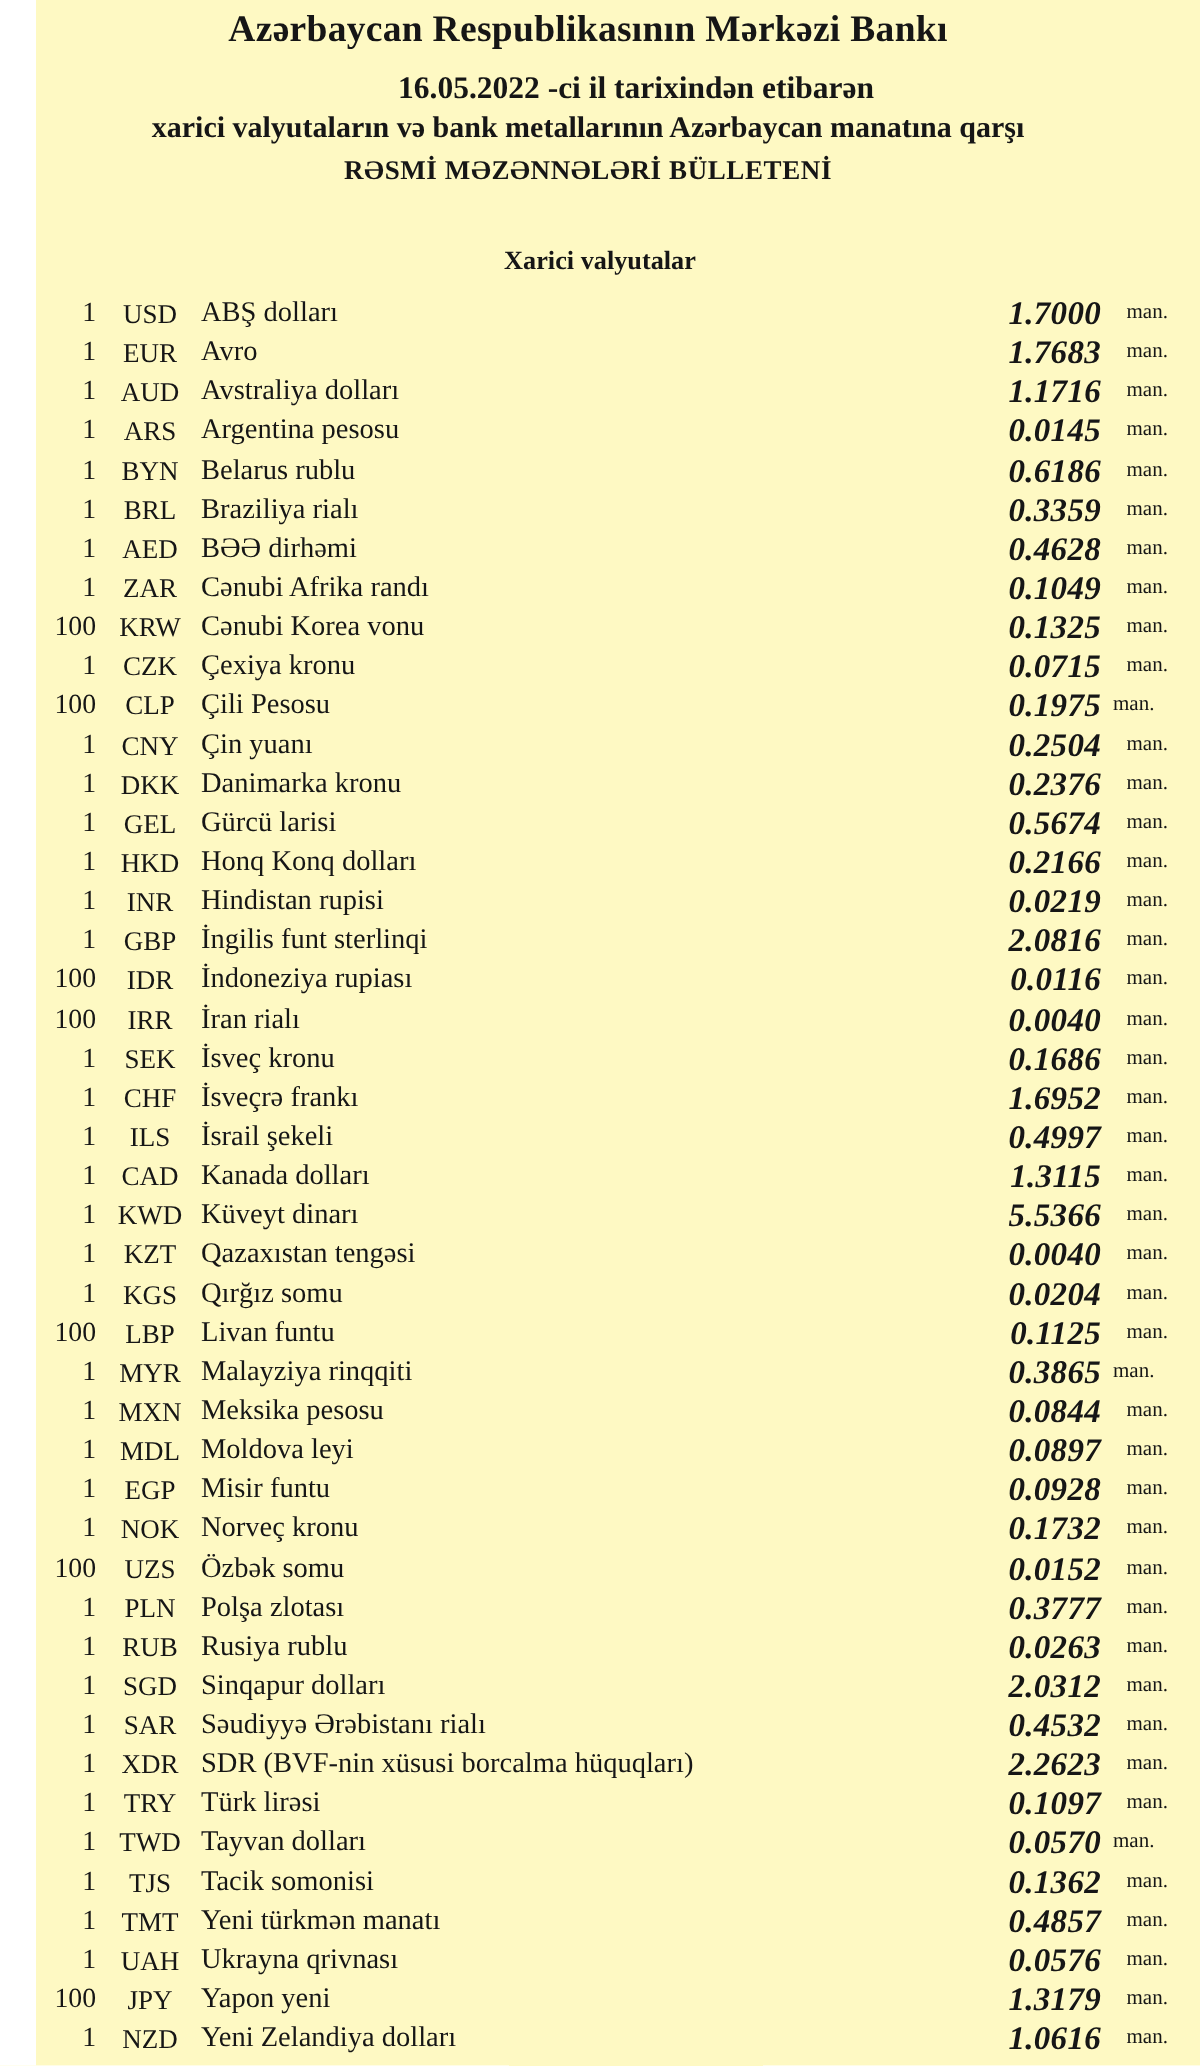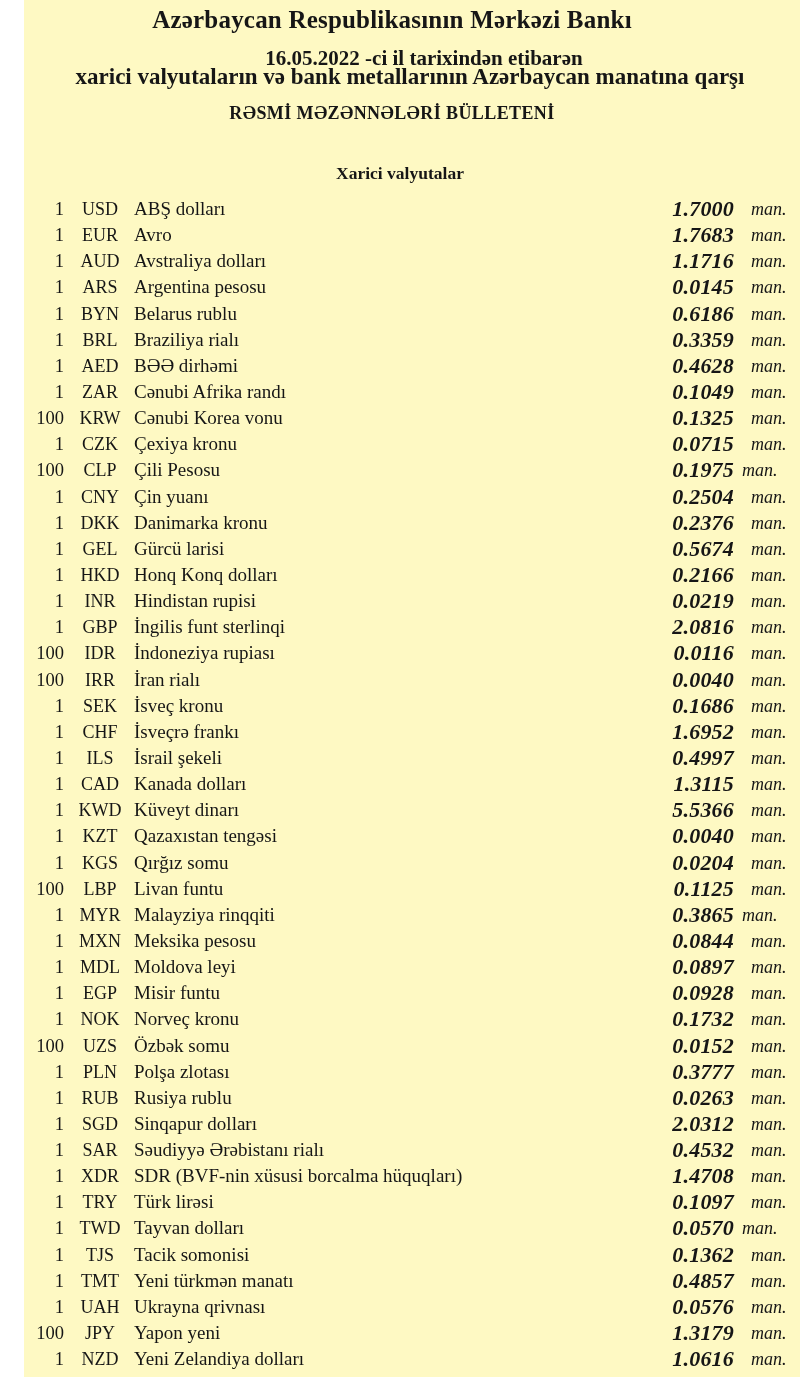--- a/index.html
+++ b/index.html
@@ -29,24 +29,23 @@
     width: 736px;
     font-size: 25px;
     letter-spacing: 0.2px;
   }
   .date-line {
     top: 46px;
     width: 800px;
     font-size: 21px;
   }
   .subtitle {
-    top: 64px;
+    top: 74px;
     width: 736px;
-    font-size: 23px;
-    padding-left: 18px;
+    font-size: 20px;
   }
   .bulletin {
     top: 103px;
     width: 736px;
     font-size: 18px;
     letter-spacing: 0.4px;
   }
   .section-title {
     top: 163px;
     width: 752px;
@@ -89,22 +88,21 @@
     width: 170px;
     text-align: right;
     font-size: 22px;
     font-weight: 700;
     font-style: italic;
     letter-spacing: 0.2px;
   }
   .unit {
     position: absolute;
     left: 727px;
-    font-size: 18px;
-    font-style: italic;
+    font-size: 14px;
   }
   .row.tight .unit {
     left: 718px;
   }
 </style>
 </head>
 <body>
 
 <div class="page">
 
@@ -372,21 +370,21 @@
       <span class="qty">1</span>
       <span class="code">SAR</span>
       <span class="name">Səudiyyə Ərəbistanı rialı</span>
       <span class="rate">0.4532</span>
       <span class="unit">man.</span>
     </div>
       <div class="row">
       <span class="qty">1</span>
       <span class="code">XDR</span>
       <span class="name">SDR (BVF-nin xüsusi borcalma hüquqları)</span>
-      <span class="rate">1.4708</span>
+      <span class="rate">2.2623</span>
       <span class="unit">man.</span>
     </div>
       <div class="row">
       <span class="qty">1</span>
       <span class="code">TRY</span>
       <span class="name">Türk lirəsi</span>
       <span class="rate">0.1097</span>
       <span class="unit">man.</span>
     </div>
       <div class="row tight">

